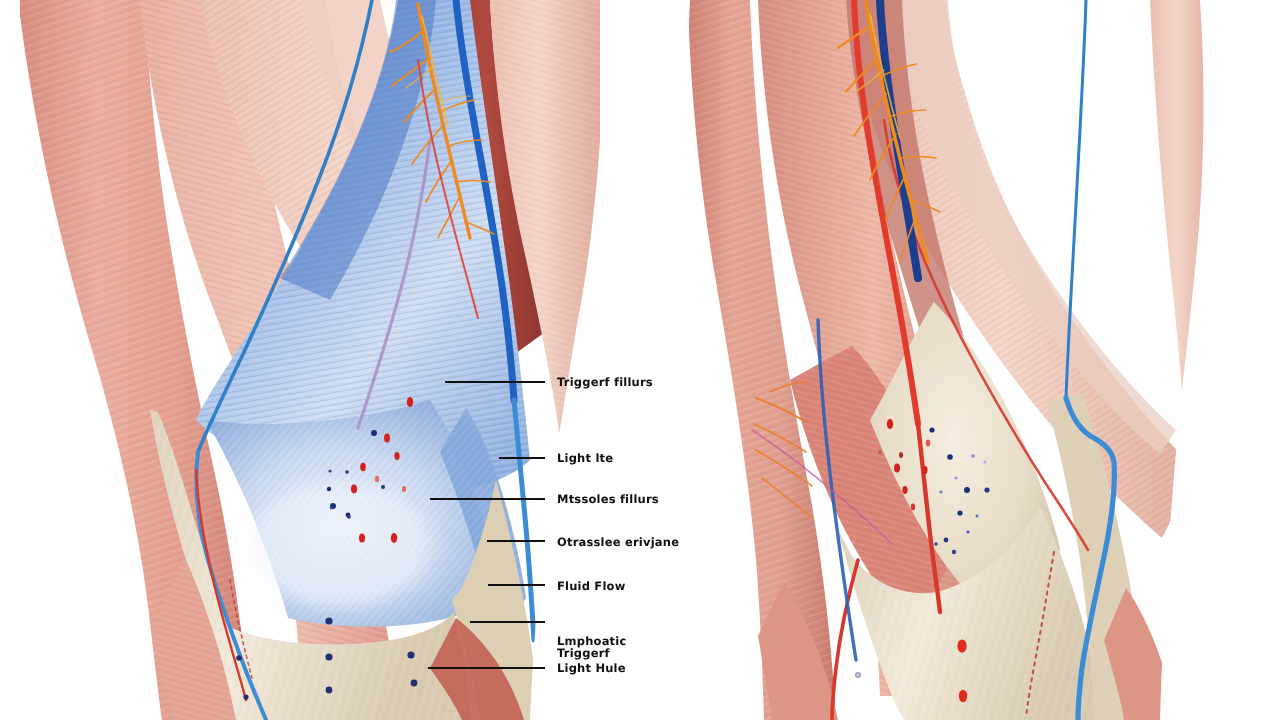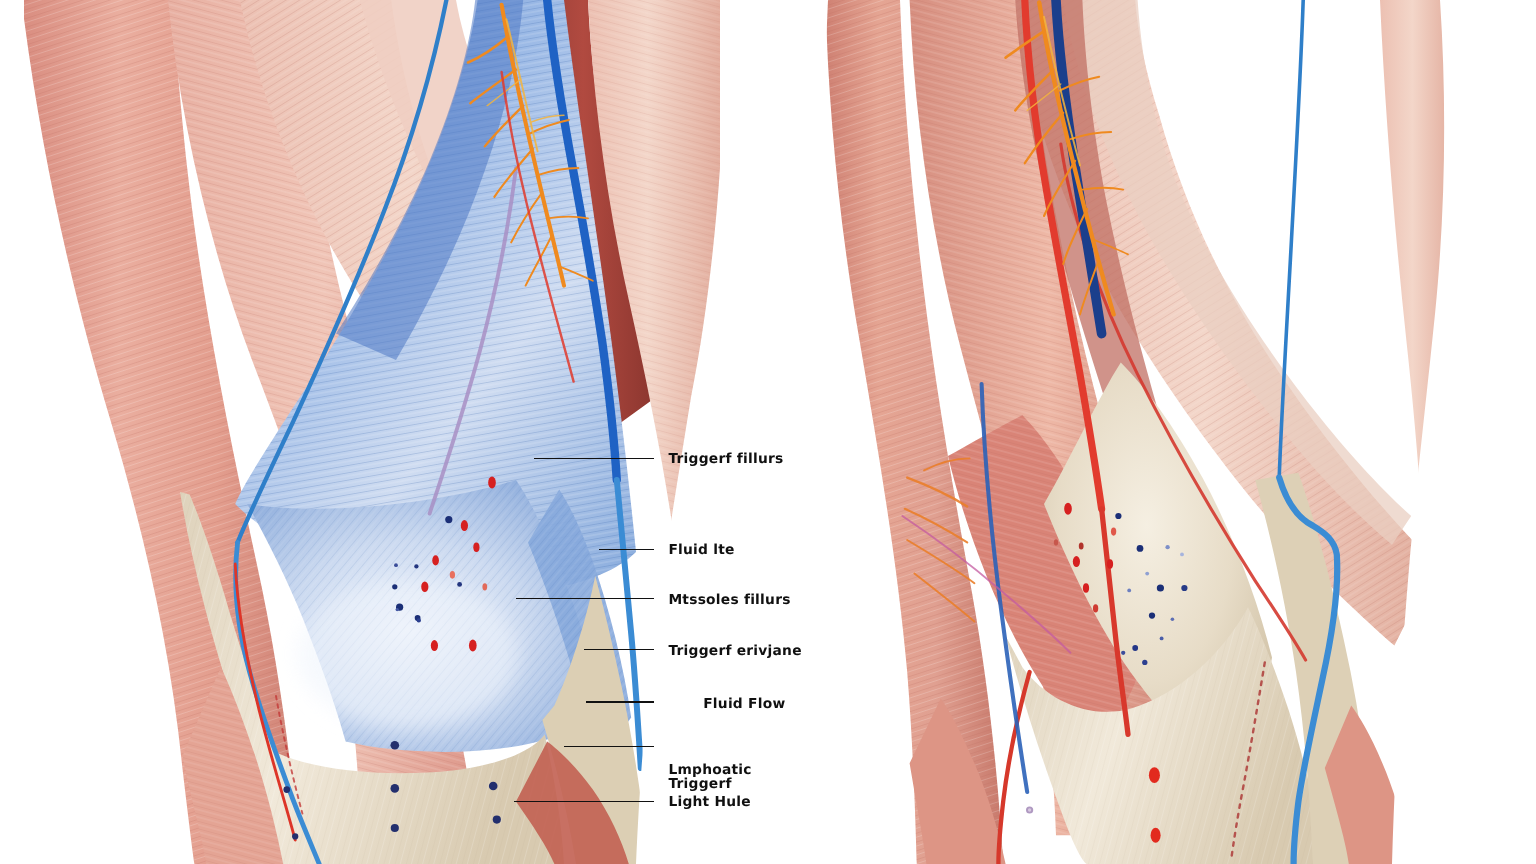--- a/index.html
+++ b/index.html
@@ -458,20 +458,20 @@
       <line id="ldr-1" x1="499" x2="545" y1="458" y2="458"></line>
       <line id="ldr-2" x1="430" x2="545" y1="499" y2="499"></line>
       <line id="ldr-3" x1="487" x2="545" y1="541" y2="541"></line>
       <line id="ldr-4" x1="488" x2="545" y1="585" y2="585"></line>
       <line id="ldr-5" x1="470" x2="545" y1="622" y2="622"></line>
       <line id="ldr-6" x1="428" x2="545" y1="668" y2="668"></line>
     </g>
   </svg>
 
   <div class="lbl" id="lbl-0" style="left: 557px; top: 376px;">Triggerf fillurs</div>
-  <div class="lbl" id="lbl-1" style="left: 557px; top: 452px;">Fluid lte</div>
+  <div class="lbl" id="lbl-1" style="left: 557px; top: 452px;">Light lte</div>
   <div class="lbl" id="lbl-2" style="left: 557px; top: 493px;">Mtssoles fillurs</div>
-  <div class="lbl" id="lbl-3" style="left: 557px; top: 536px;">Triggerf erivjane</div>
-  <div class="lbl" id="lbl-4" style="left: 557px; top: 580px; margin-left: 29px;">Fluid Flow</div>
+  <div class="lbl" id="lbl-3" style="left: 557px; top: 536px;">Otrasslee erivjane</div>
+  <div class="lbl" id="lbl-4" style="left: 557px; top: 580px;">Fluid Flow</div>
   <div class="lbl two" id="lbl-5" style="left: 557px; top: 609px; margin-top: 26px;"><div>Lmphoatic</div><div>Triggerf</div></div>
   <div class="lbl" id="lbl-6" style="left: 557px; top: 662px;">Light Hule</div>
 
 </div>
 
 </body></html>

